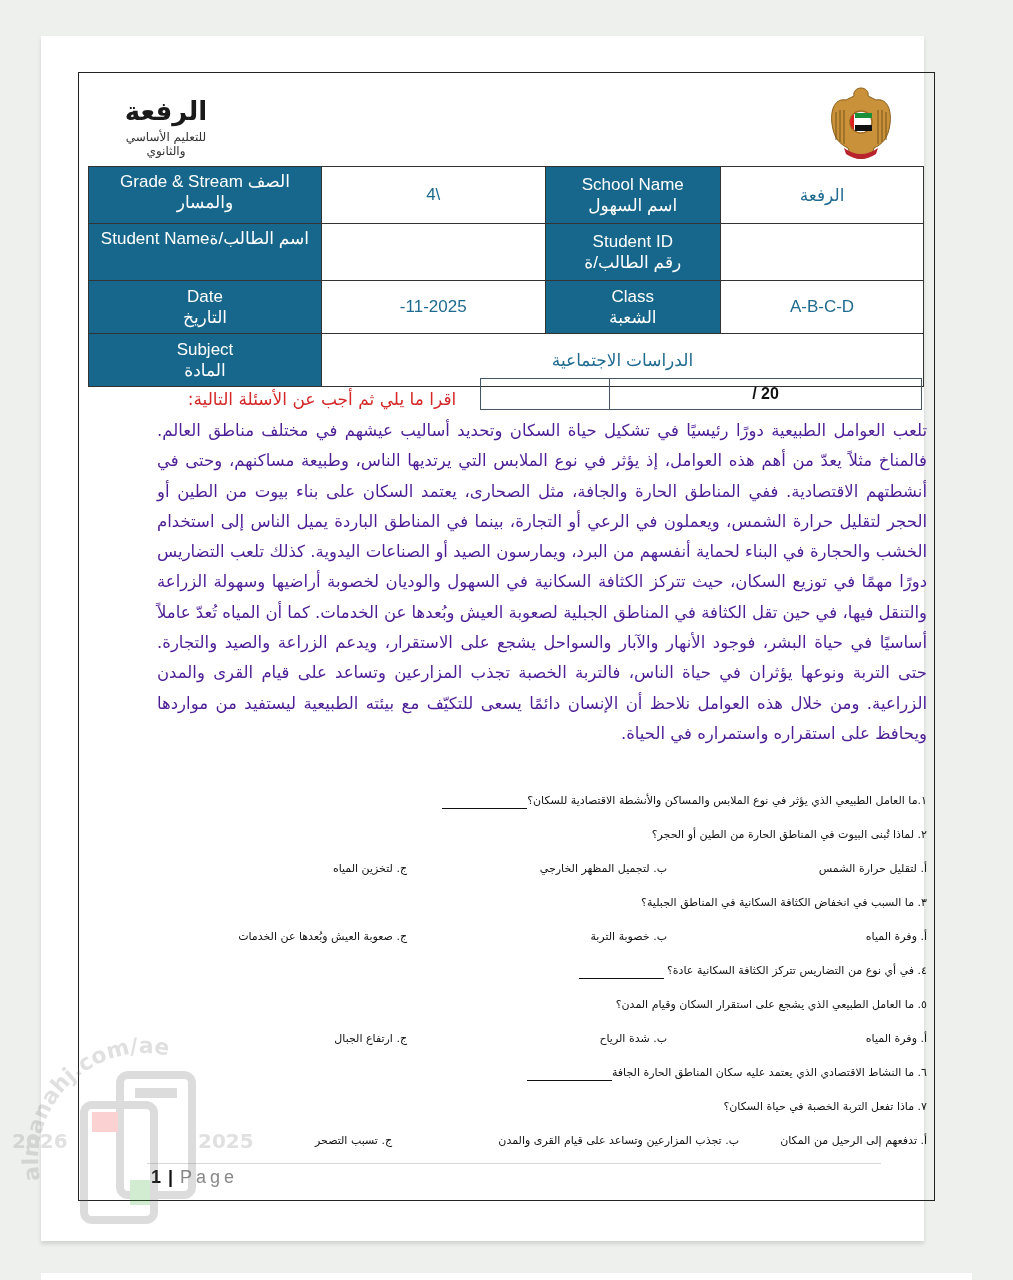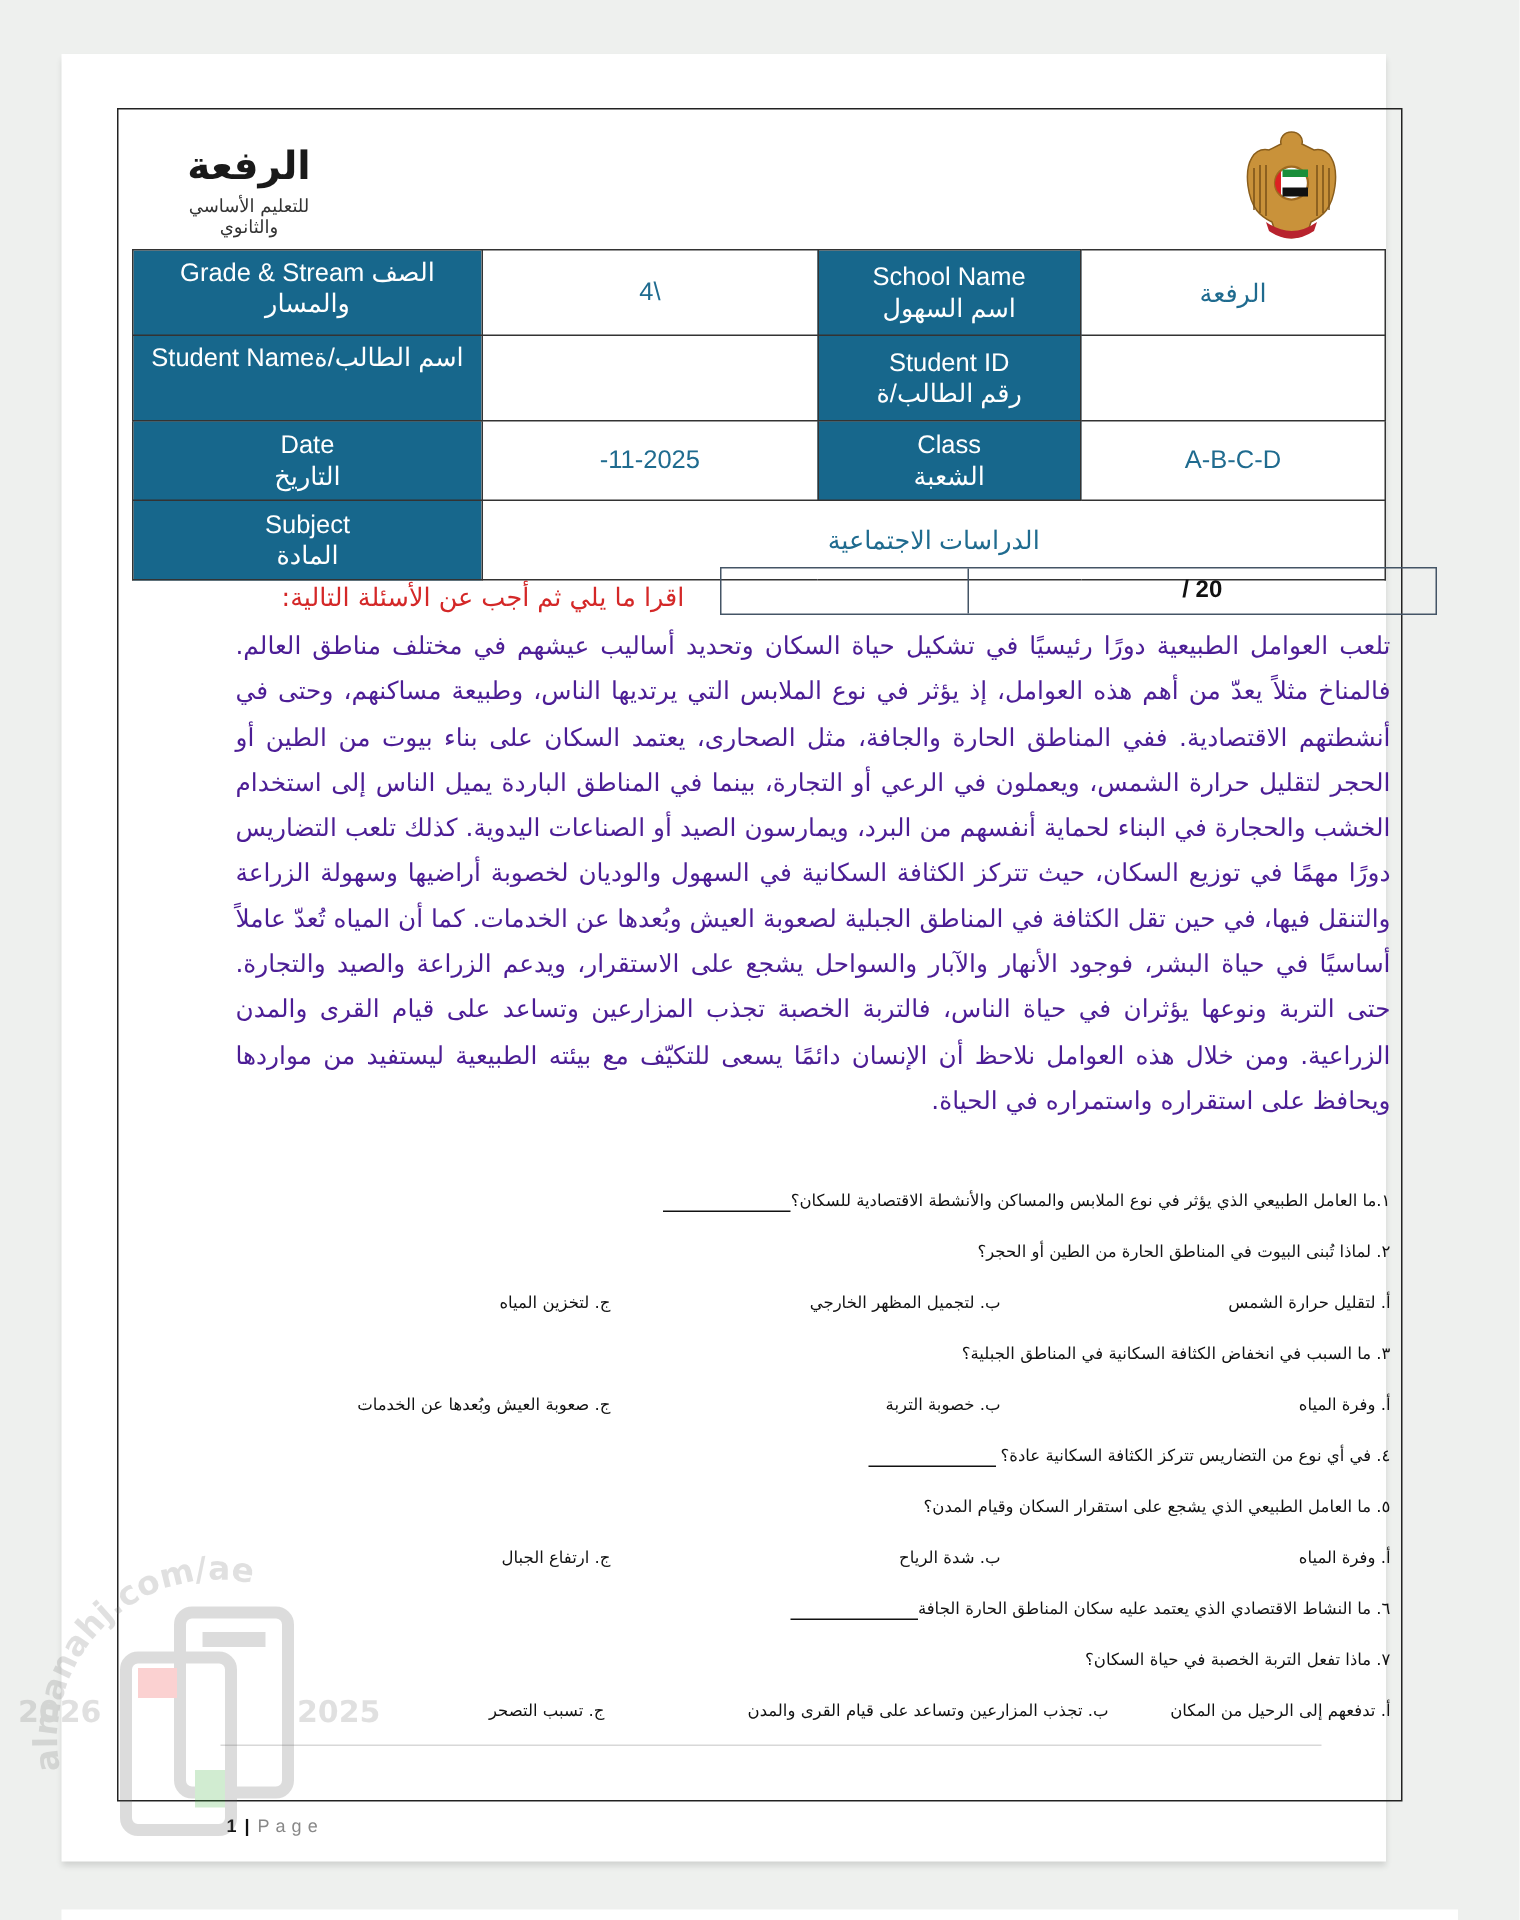--- a/index.html
+++ b/index.html
@@ -36,43 +36,43 @@
   table.info td.val { color:#1f6b8f; font-family:"Liberation Sans", sans-serif; font-size:17px; background:#fff; }
   .c1 { width:226px; } .c2 { width:217px; } .c3 { width:168px; } .c4 { width:196px; }
   td.lab.top { vertical-align:top; padding-top:4px; }
   
   .instr {
     position:absolute; left:126px; top:353px; width:310px; text-align:center; direction:rtl;
     color:#d42828; font-family:"DejaVu Sans", sans-serif; font-size:17px;
   }
   .score-box {
     position:absolute; left:439px; top:342px; width:440px; height:30px;
-    border:1px solid #456; display:flex;padding-left:36px;
+    border:1px solid #456; display:flex;
   }
   .score-box .blank { width:128px; border-right:1px solid #456; }
   .score-box .score { flex:1; text-align:center; font-family:"Liberation Sans", sans-serif; font-weight:bold; font-size:16px; line-height:30px; color:#111; }
   
   .passage {
     position:absolute; left:116px; top:380px; width:770px; direction:rtl; text-align:justify;
     font-family:"DejaVu Sans", sans-serif; font-size:16.5px; line-height:30.3px; color:#4c1d95;
   }
   
   .questions { position:absolute; left:116px; top:748px; width:770px; direction:rtl; font-family:"DejaVu Sans", sans-serif; font-size:11px; color:#111; }
   .q { height:34px; line-height:34px; white-space:nowrap; }
   .q .blank-line { display:inline-block; width:85px; border-bottom:1px solid #111; height:14px; vertical-align:middle; }
   .opts { height:34px; line-height:34px; position:relative; }
   .opts span { position:absolute; white-space:nowrap;text-align:center; }
   .opts .a { right:0; }
   .opts .b { right:260px; }
   .opts .c { right:520px; }
   .opts.wide .b { right:188px; }
-  .opts.wide .c { right:524px; }
+  .opts.wide .c { right:535px; }
   
   .footer-line { position:absolute; left:106px; top:1127px; width:734px; border-top:1px solid #d8d8d8; }
-  .page-num { position:absolute; left:110px; top:1131px; font-family:"Liberation Sans", sans-serif; font-size:12px; color:#111; letter-spacing:1px;margin-top:43px; }
+  .page-num { position:absolute; left:110px; top:1131px; font-family:"Liberation Sans", sans-serif; font-size:18px; color:#111; letter-spacing:1px; }
   .page-num b { font-weight:bold; }
   .page-num .bar { font-weight:bold; }
   .page-num .word { color:#888; letter-spacing:4px; }
   
   .watermark { position:absolute; left:0; top:1030px; width:280px; height:250px; pointer-events:none; opacity:0.22; }
 </style>
 </head>
 <body>
 
 <div class="page">

